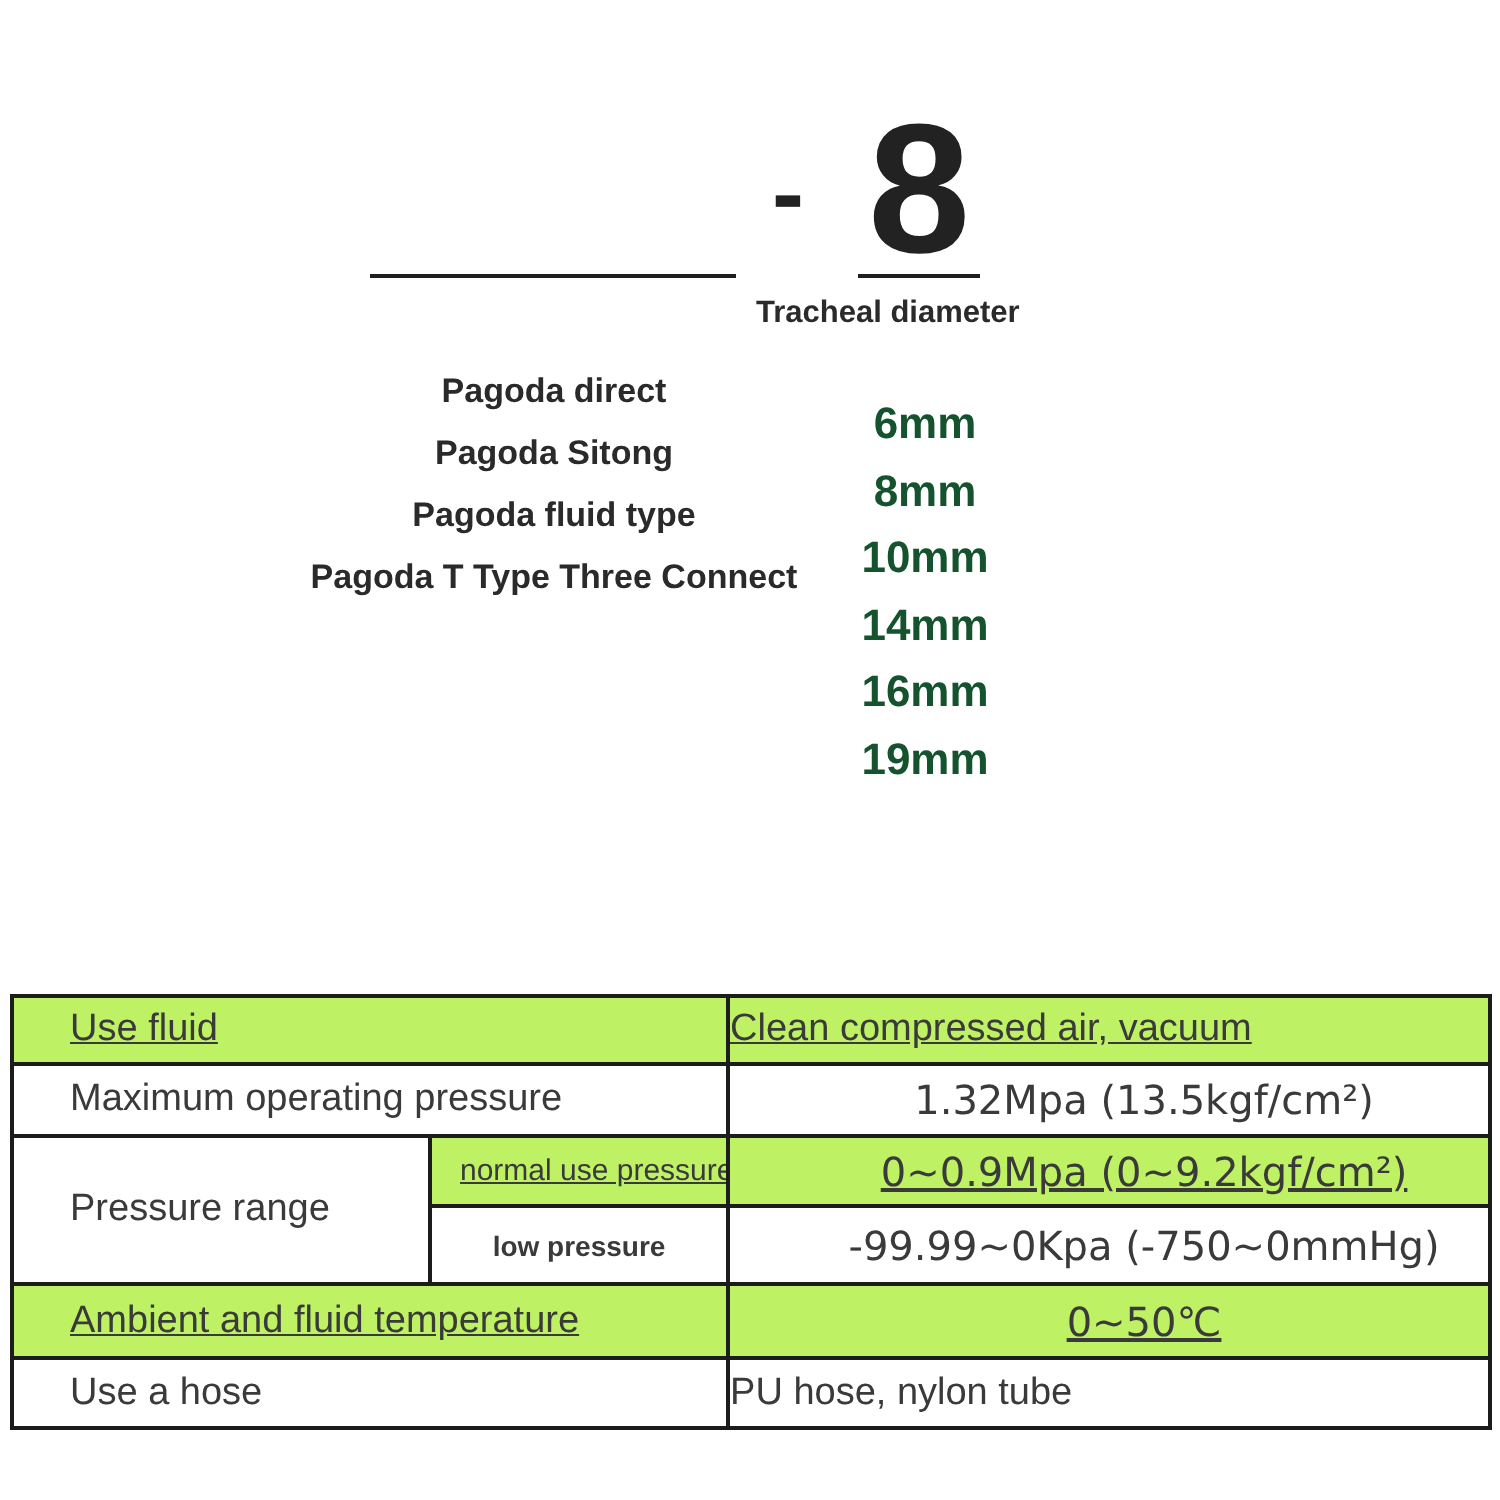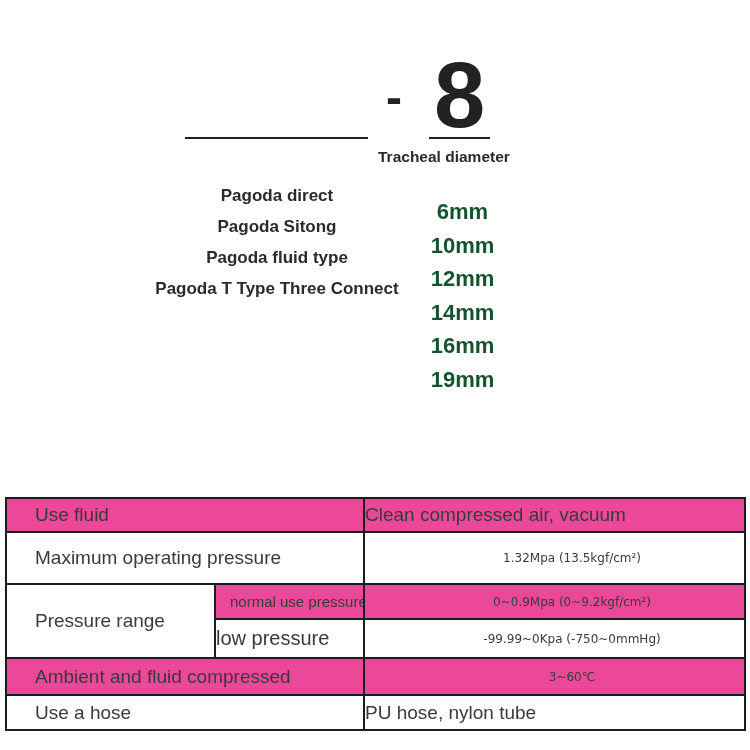--- a/index.html
+++ b/index.html
@@ -45,27 +45,27 @@
 
   
   table.spec {
     position: absolute; left: 5px; top: 497px; width: 739px;
     border-collapse: collapse; table-layout: fixed;
   }
   table.spec td {
     border: 2px solid #1c1c1c; color: #3a3a3a;
     vertical-align: middle; overflow: hidden; white-space: nowrap;
   }
-  td.grey { background: #ec4899; }
+  td.grey { background: #bef264; text-decoration: underline; }
   td.lbl  { text-align: left; padding-left: 28px; font-size: 19px; }
   td.sub-lbl-sm { text-align: right; font-size: 15px; padding: 0 14px; }
-  td.sub-lbl    { font-size: 20px; }
+  td.sub-lbl    { text-align: center; font-size: 14px; font-weight: bold; }
   td.val    { text-align: left; font-size: 19px; }
   td.val-sm {
-    text-align: center; font-size: 12px;
+    text-align: center; font-size: 20px;
     font-family: "DejaVu Sans", sans-serif;
     padding-left: 35px;
   }
 </style>
 </head>
 <body>
 
 <span class="code-dash">-</span>
 <span class="code-number">8</span>
 <div class="underline underline-left"></div>
@@ -74,53 +74,53 @@
 
 <div class="type-list">
   <div class="type-item">Pagoda direct</div>
   <div class="type-item">Pagoda Sitong</div>
   <div class="type-item">Pagoda fluid type</div>
   <div class="type-item">Pagoda T Type Three Connect</div>
 </div>
 
 <div class="diameter-list">
   <div class="diameter-item">6mm</div>
+  <div class="diameter-item">8mm</div>
   <div class="diameter-item">10mm</div>
-  <div class="diameter-item">12mm</div>
   <div class="diameter-item">14mm</div>
   <div class="diameter-item">16mm</div>
   <div class="diameter-item">19mm</div>
 </div>
 
 <table class="spec">
   <colgroup>
     <col style="width:209px">
     <col style="width:149px">
     <col style="width:381px">
   </colgroup>
   <tbody>
     <tr style="height:34px">
       <td class="lbl grey" colspan="2">Use fluid</td>
       <td class="val grey">Clean compressed air, vacuum</td>
     </tr>
-    <tr style="height:52px">
+    <tr style="height:36px">
       <td class="lbl" colspan="2">Maximum operating pressure</td>
       <td class="val-sm">1.32Mpa  (13.5kgf/cm²)</td>
     </tr>
     <tr style="height:35px">
       <td class="lbl" rowspan="2">Pressure range</td>
       <td class="sub-lbl-sm grey">normal use pressure</td>
       <td class="val-sm grey">0~0.9Mpa  (0~9.2kgf/cm²)</td>
     </tr>
     <tr style="height:39px">
       <td class="sub-lbl">low pressure</td>
       <td class="val-sm">-99.99~0Kpa  (-750~0mmHg)</td>
     </tr>
     <tr style="height:37px">
-      <td class="lbl grey" colspan="2">Ambient and fluid compressed</td>
-      <td class="val-sm grey">3~60℃</td>
+      <td class="lbl grey" colspan="2">Ambient and fluid temperature</td>
+      <td class="val-sm grey">0~50℃</td>
     </tr>
     <tr style="height:35px">
       <td class="lbl" colspan="2">Use a hose</td>
       <td class="val">PU hose, nylon tube</td>
     </tr>
   </tbody>
 </table>
 
 </body></html>

